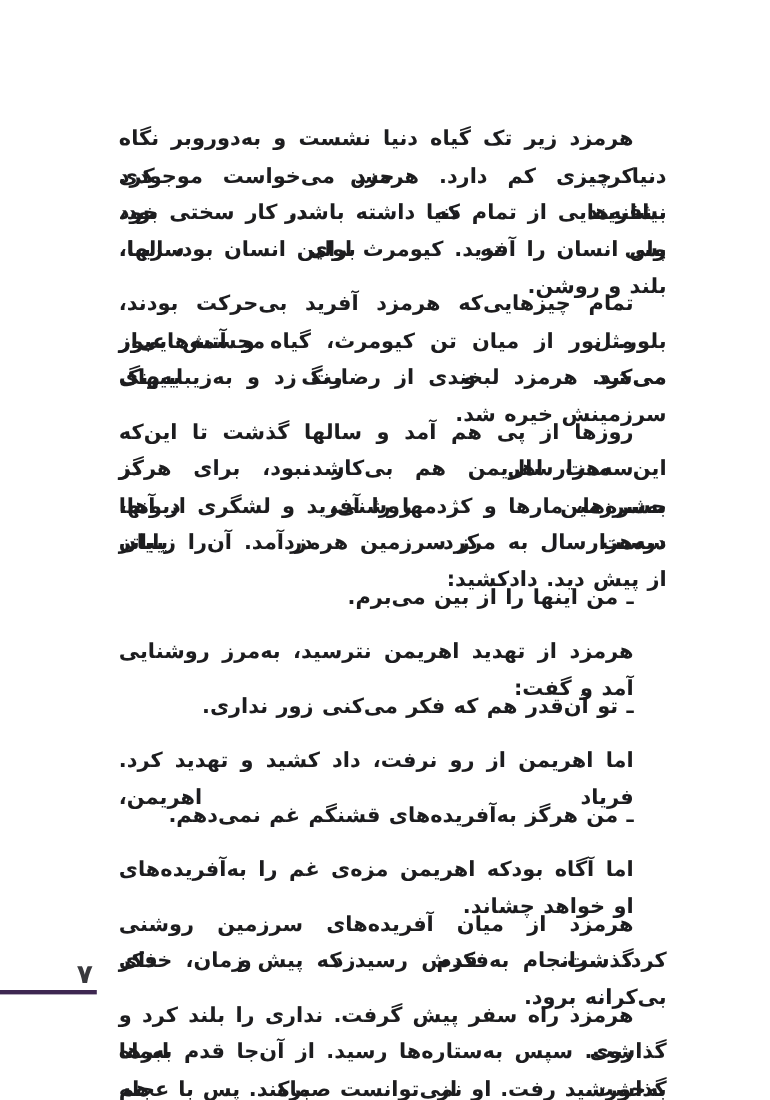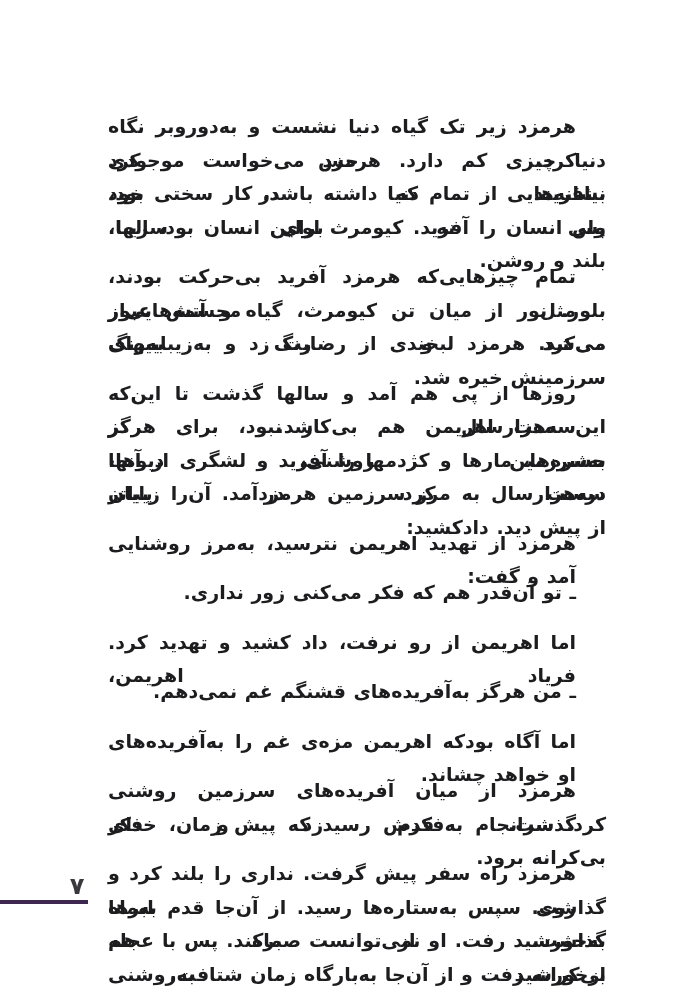--- a/index.html
+++ b/index.html
@@ -83,20 +83,23 @@
       <div class="line pl">می‌شد. هرمزد لبخندی از رضایت زد و به‌زیباییهای سرزمینش خیره شد.</div>
     </div>
 
     <div class="paragraph">
       <div class="line pf">روزها از پی هم آمد و سالها گذشت تا این‌که سه‌هزارسال شد. در</div>
       <div class="line">این مدت اهریمن هم بی‌کار نبود، برای هرگز به‌سرزمین روشنی، دیوها،</div>
       <div class="line">حشره‌ها، مارها و کژدمها را آفرید و لشگری از آنها درست کرد. در پایان</div>
       <div class="line pl">سه‌هزارسال به مرز سرزمین هرمزدآمد. آن‌را زیباتر از پیش دید. دادکشید:</div>
     </div>
 
+    <div class="paragraph">
+      <div class="line pf pl">ـ من اینها را از بین می‌برم.</div>
+    </div>
 
     <div class="paragraph">
       <div class="line pf pl">هرمزد از تهدید اهریمن نترسید، به‌مرز روشنایی آمد و گفت:</div>
     </div>
 
     <div class="paragraph">
       <div class="line pf pl">ـ تو آن‌قدر هم که فکر می‌کنی زور نداری.</div>
     </div>
 
     <div class="paragraph">

